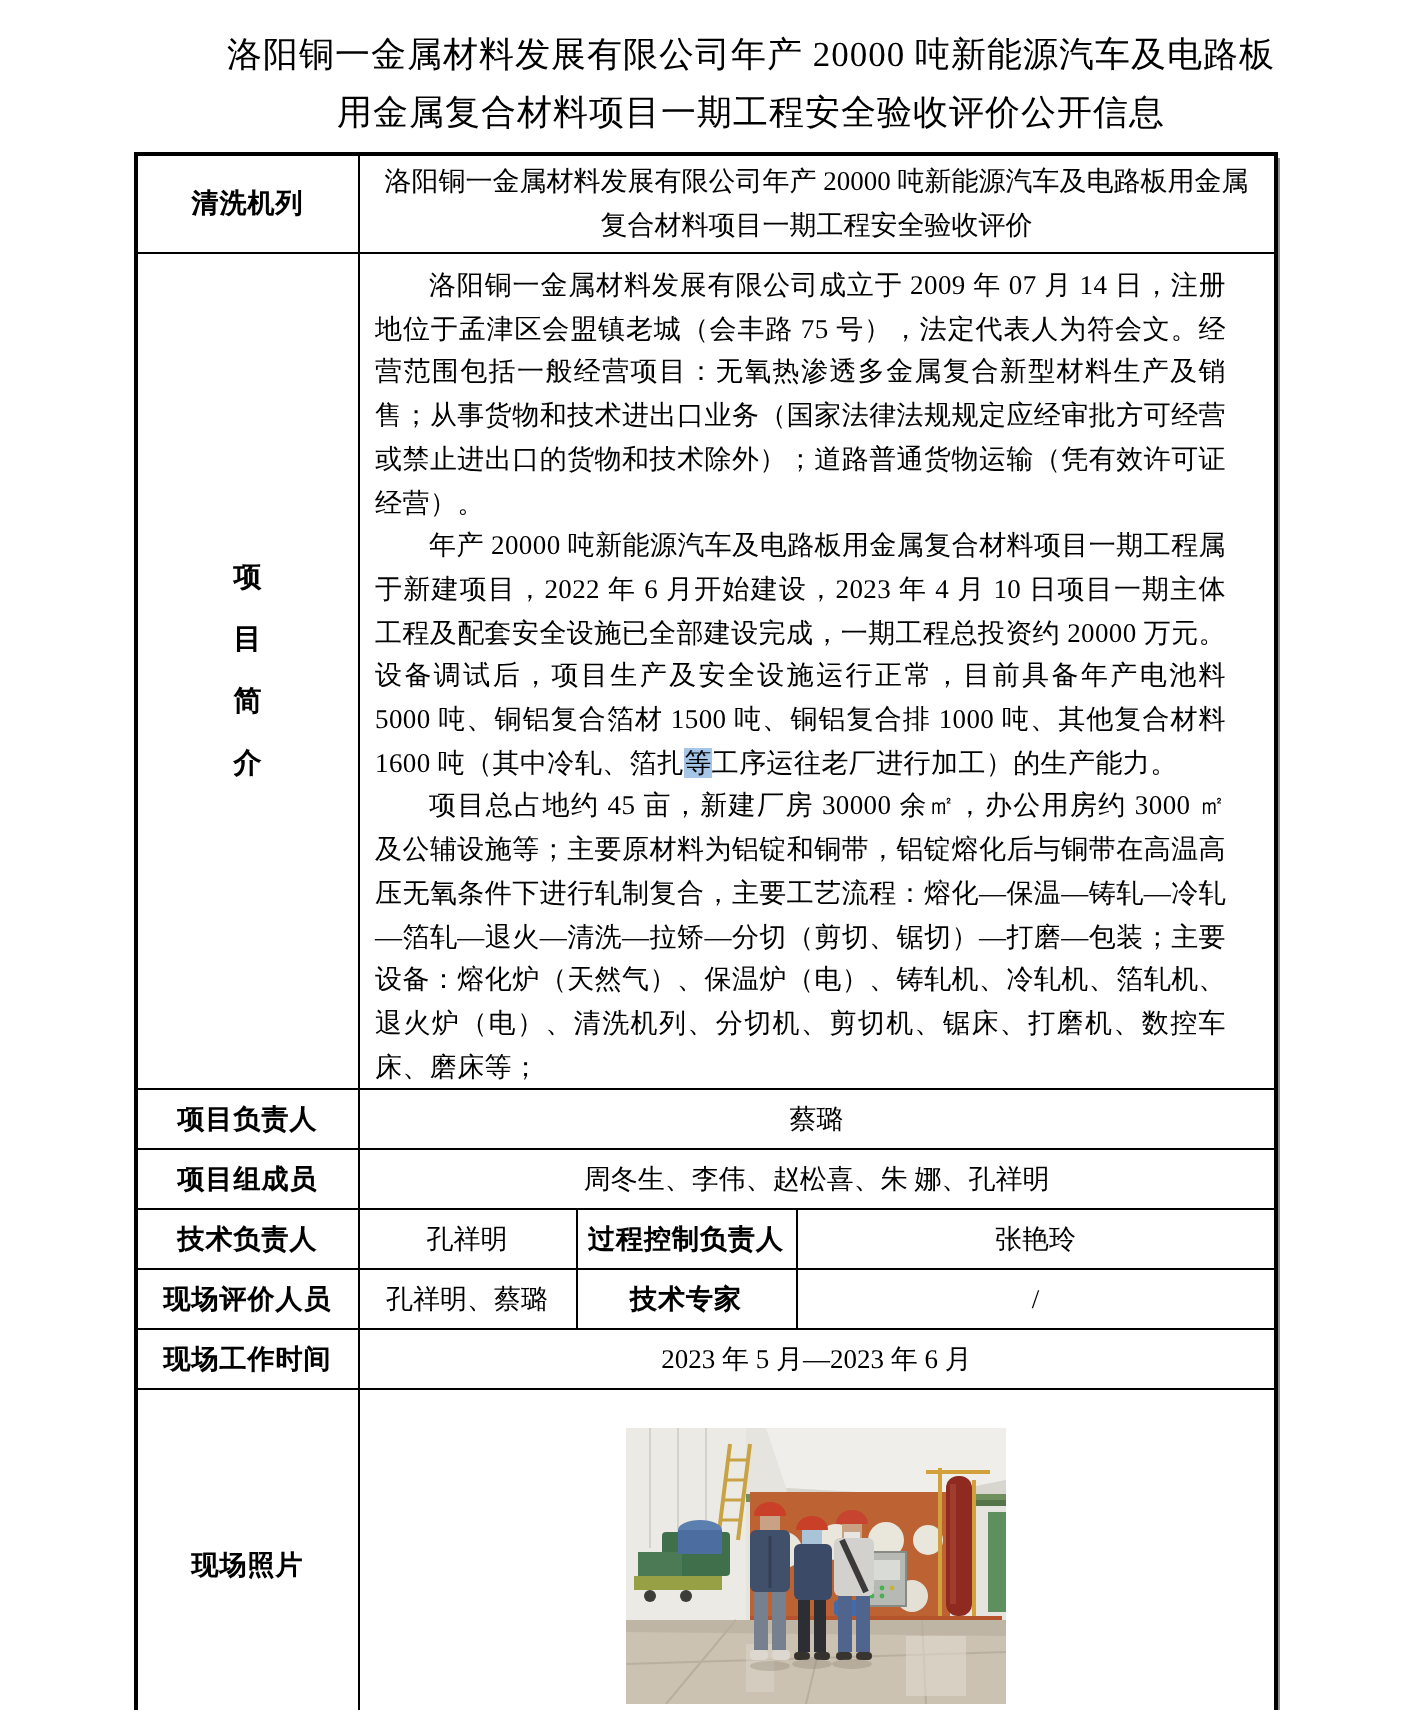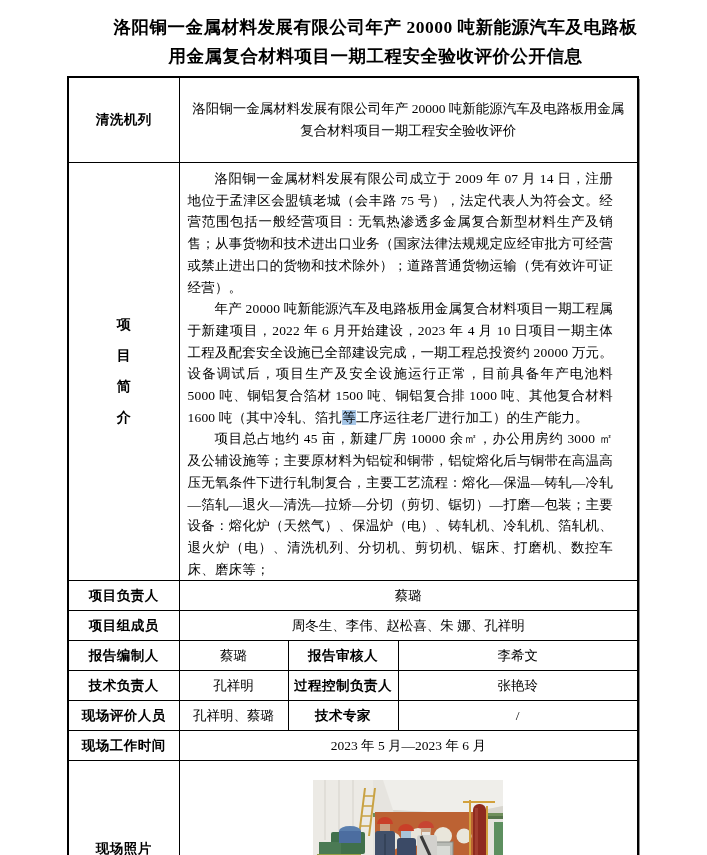--- a/index.html
+++ b/index.html
@@ -7,21 +7,21 @@
     width:707px; height:855px;
     background:#ffffff;
     color:#000;
     font-family:"Liberation Serif", serif;
     overflow:hidden;
     position:relative;
   }
   .doc-title {
     padding-top:13px;
     text-align:center;
-    font-weight:bold;
+    font-weight:normal;
     font-size:17.5px;
     line-height:29px;
     letter-spacing:0.5px;
     padding-left:44px;
   }
   table.info-table {
     border-collapse:collapse;
     table-layout:fixed;
     width:570px;
     margin:5px 0 0 67px;
@@ -82,55 +82,49 @@
   <colgroup>
       <col style="width:111px">
       <col style="width:109px">
       <col style="width:110px">
       <col style="width:240px">
     </colgroup>
 
   <tbody>
       <tr class="row-name">
     <td class="cell-label">清洗机列</td>
-    <td class="cell-value" colspan="3" style="padding:20px 12px;line-height:22px;">洛阳铜一金属材料发展有限公司年产 20000 吨新能源汽车及电路板用金属复合材料项目一期工程安全验收评价</td>
+    <td class="cell-value" colspan="3" style="padding:2px 12px;line-height:22px;">洛阳铜一金属材料发展有限公司年产 20000 吨新能源汽车及电路板用金属复合材料项目一期工程安全验收评价</td>
   </tr>
 
   <tr class="row-intro">
     <td>
       <div class="vlabel">
         <span>项</span>
         <span>目</span>
         <span>简</span>
         <span>介</span>
       </div>
     </td>
     <td class="cell-intro" colspan="3">
       <p>洛阳铜一金属材料发展有限公司成立于 2009 年 07 月 14 日，注册地位于孟津区会盟镇老城（会丰路 75 号），法定代表人为符会文。经营范围包括一般经营项目：无氧热渗透多金属复合新型材料生产及销售；从事货物和技术进出口业务（国家法律法规规定应经审批方可经营或禁止进出口的货物和技术除外）；道路普通货物运输（凭有效许可证经营）。</p>
       <p><span>年产 20000 吨新能源汽车及电路板用金属复合材料项目一期工程属于新建项目，2022 年 6 月开始建设，2023 年 4 月 10 日项目一期主体工程及配套安全设施已全部建设完成，一期工程总投资约 20000 万元。设备调试后，项目生产及安全设施运行正常，目前具备年产电池料 5000 吨、铜铝复合箔材 1500 吨、铜铝复合排 1000 吨、其他复合材料 1600 吨（其中冷轧、箔扎</span><span class="hl">等</span><span>工序运往老厂进行加工）的生产能力。</span></p>
-      <p>项目总占地约 45 亩，新建厂房 10000 余㎡，办公用房约 3000 ㎡及公辅设施等；主要原材料为铝锭和铜带，铝锭熔化后与铜带在高温高压无氧条件下进行轧制复合，主要工艺流程：熔化—保温—铸轧—冷轧—箔轧—退火—清洗—拉矫—分切（剪切、锯切）—打磨—包装；主要设备：熔化炉（天然气）、保温炉（电）、铸轧机、冷轧机、箔轧机、退火炉（电）、清洗机列、分切机、剪切机、锯床、打磨机、数控车床、磨床等；</p>
+      <p>项目总占地约 45 亩，新建厂房 30000 余㎡，办公用房约 3000 ㎡及公辅设施等；主要原材料为铝锭和铜带，铝锭熔化后与铜带在高温高压无氧条件下进行轧制复合，主要工艺流程：熔化—保温—铸轧—冷轧—箔轧—退火—清洗—拉矫—分切（剪切、锯切）—打磨—包装；主要设备：熔化炉（天然气）、保温炉（电）、铸轧机、冷轧机、箔轧机、退火炉（电）、清洗机列、分切机、剪切机、锯床、打磨机、数控车床、磨床等；</p>
     </td>
   </tr>
 
   <tr class="row-std">
     <td class="cell-label">项目负责人</td>
     <td class="cell-value" colspan="3">蔡璐</td>
   </tr>
 
   <tr class="row-std">
     <td class="cell-label">项目组成员</td>
     <td class="cell-value" colspan="3">周冬生、李伟、赵松喜、朱 娜、孔祥明</td>
   </tr>
 
-  <tr class="row-std">
-    <td class="cell-label">报告编制人</td>
-    <td class="cell-value">蔡璐</td>
-    <td class="cell-label">报告审核人</td>
-    <td class="cell-value">李希文</td>
-  </tr>
 
   <tr class="row-std">
     <td class="cell-label">技术负责人</td>
     <td class="cell-value">孔祥明</td>
     <td class="cell-label">过程控制负责人</td>
     <td class="cell-value">张艳玲</td>
   </tr>
 
   <tr class="row-std">
     <td class="cell-label">现场评价人员</td>

